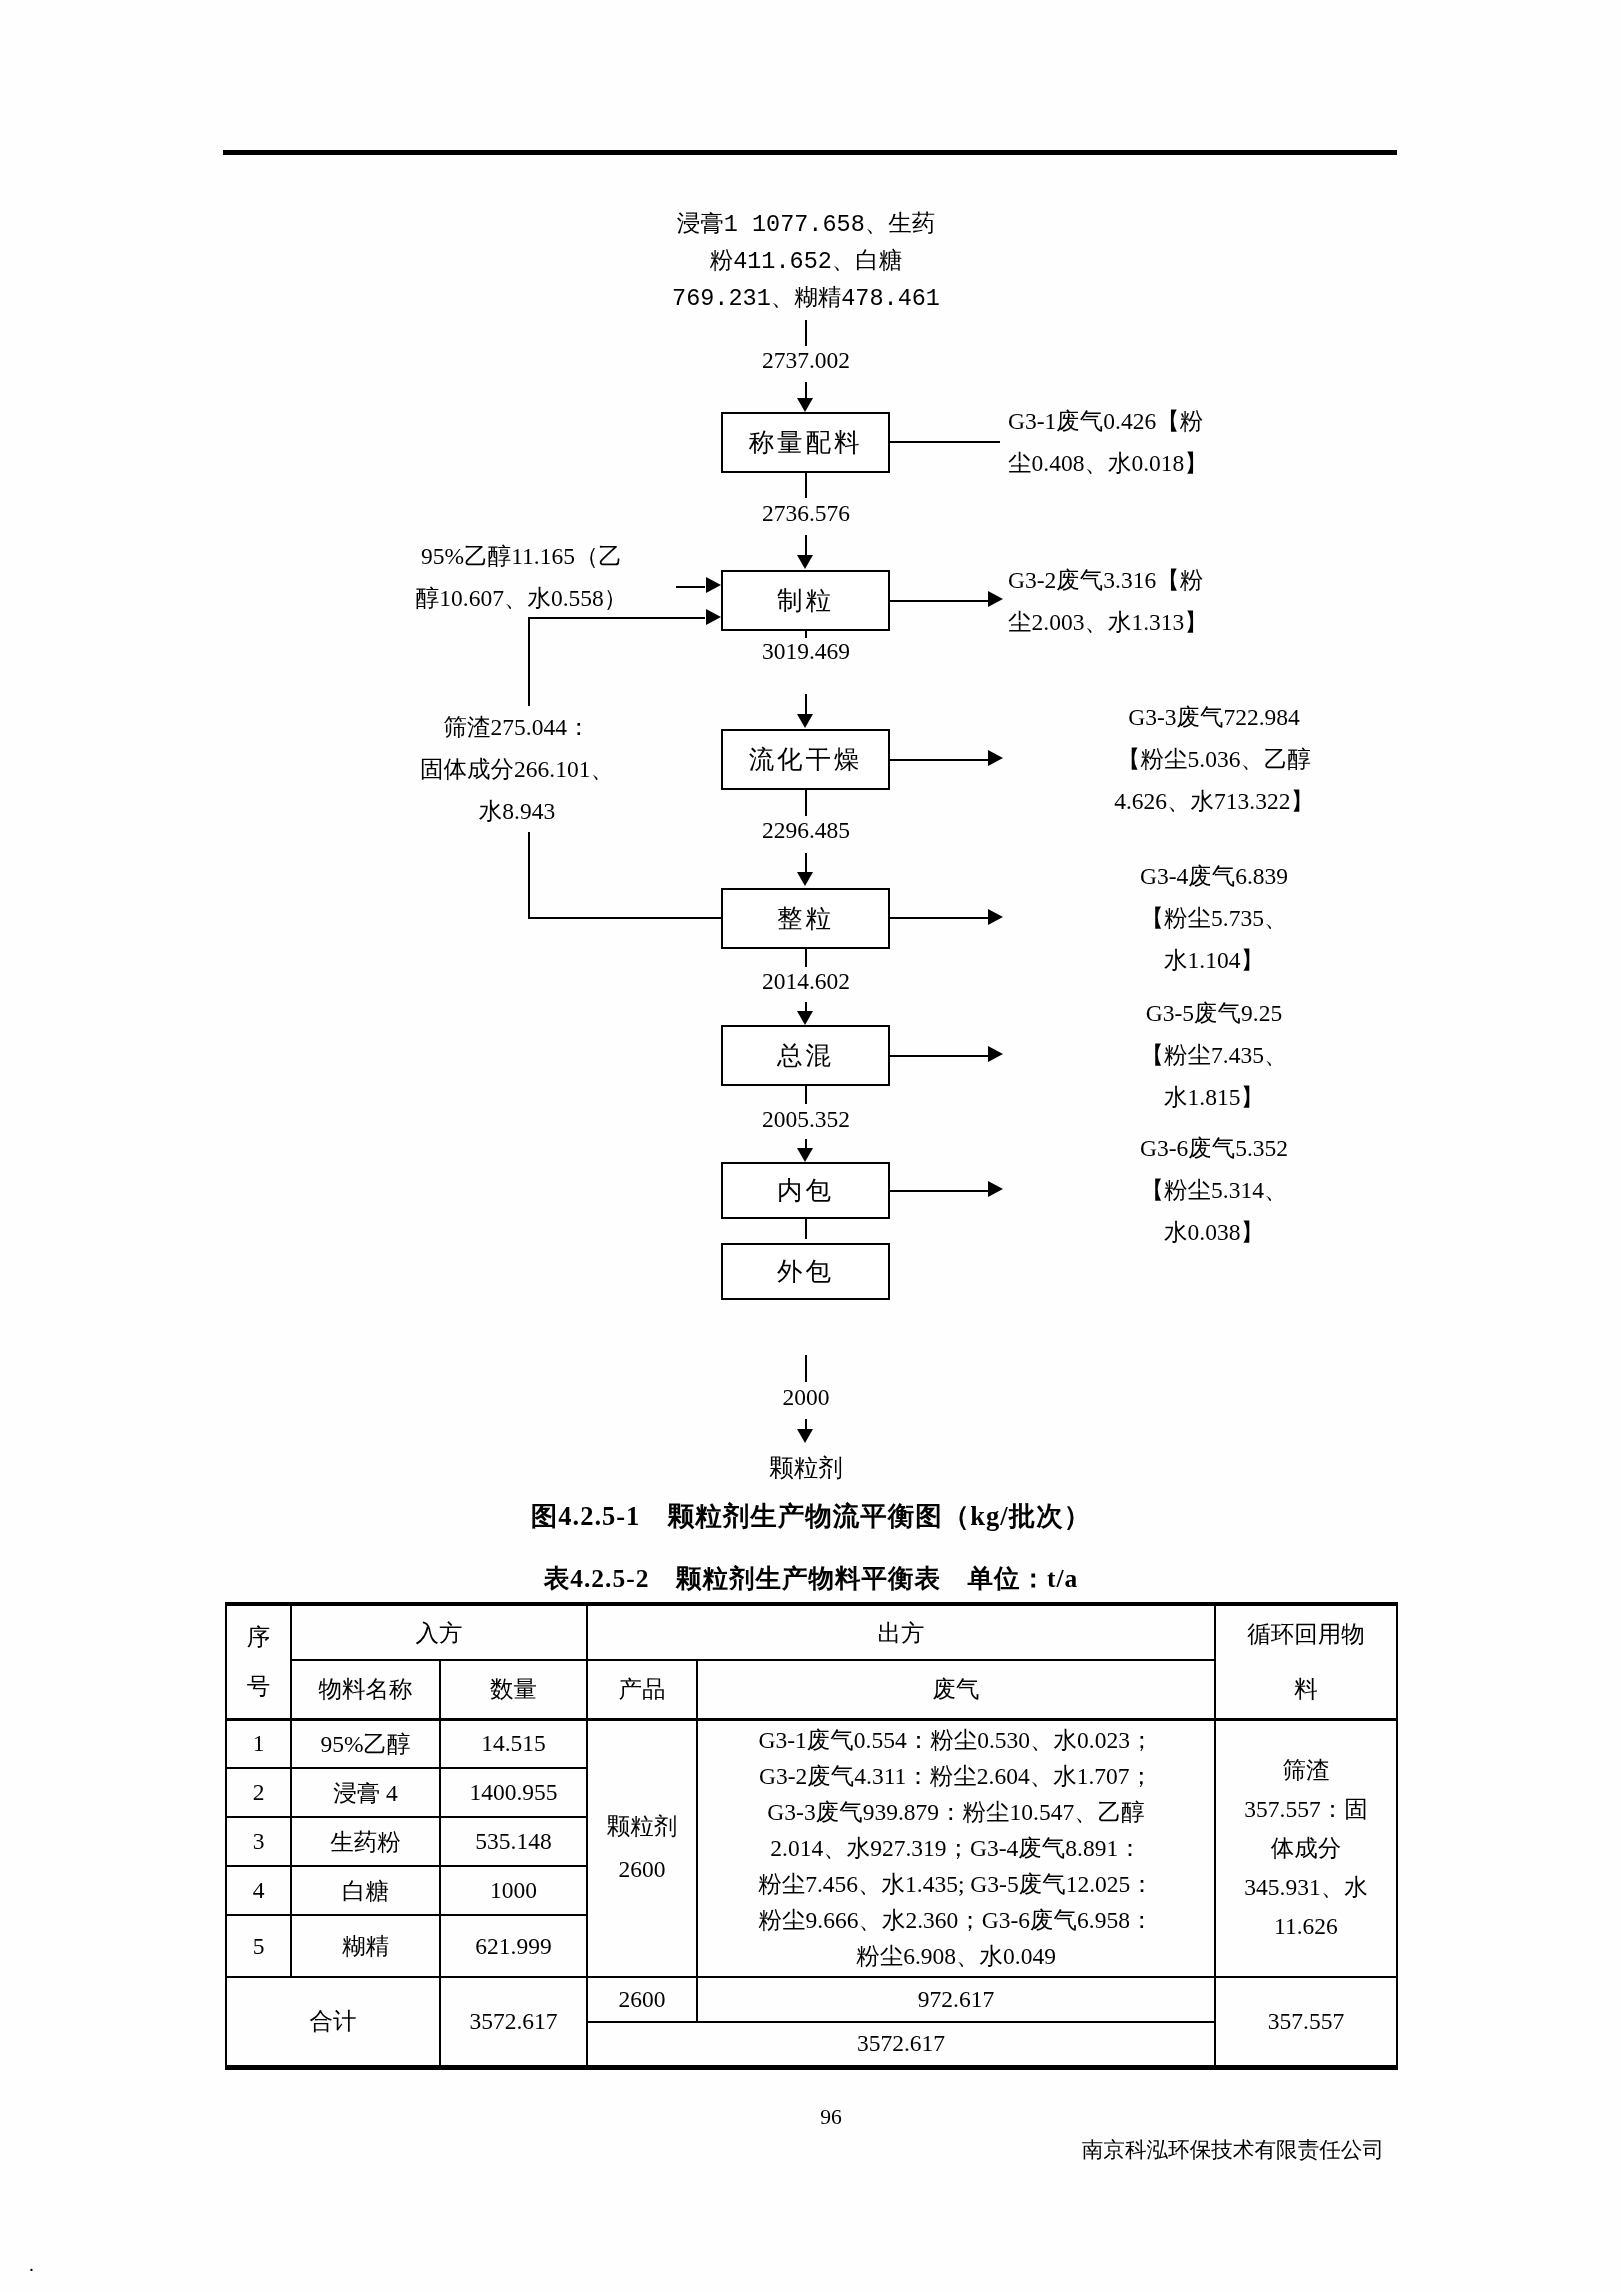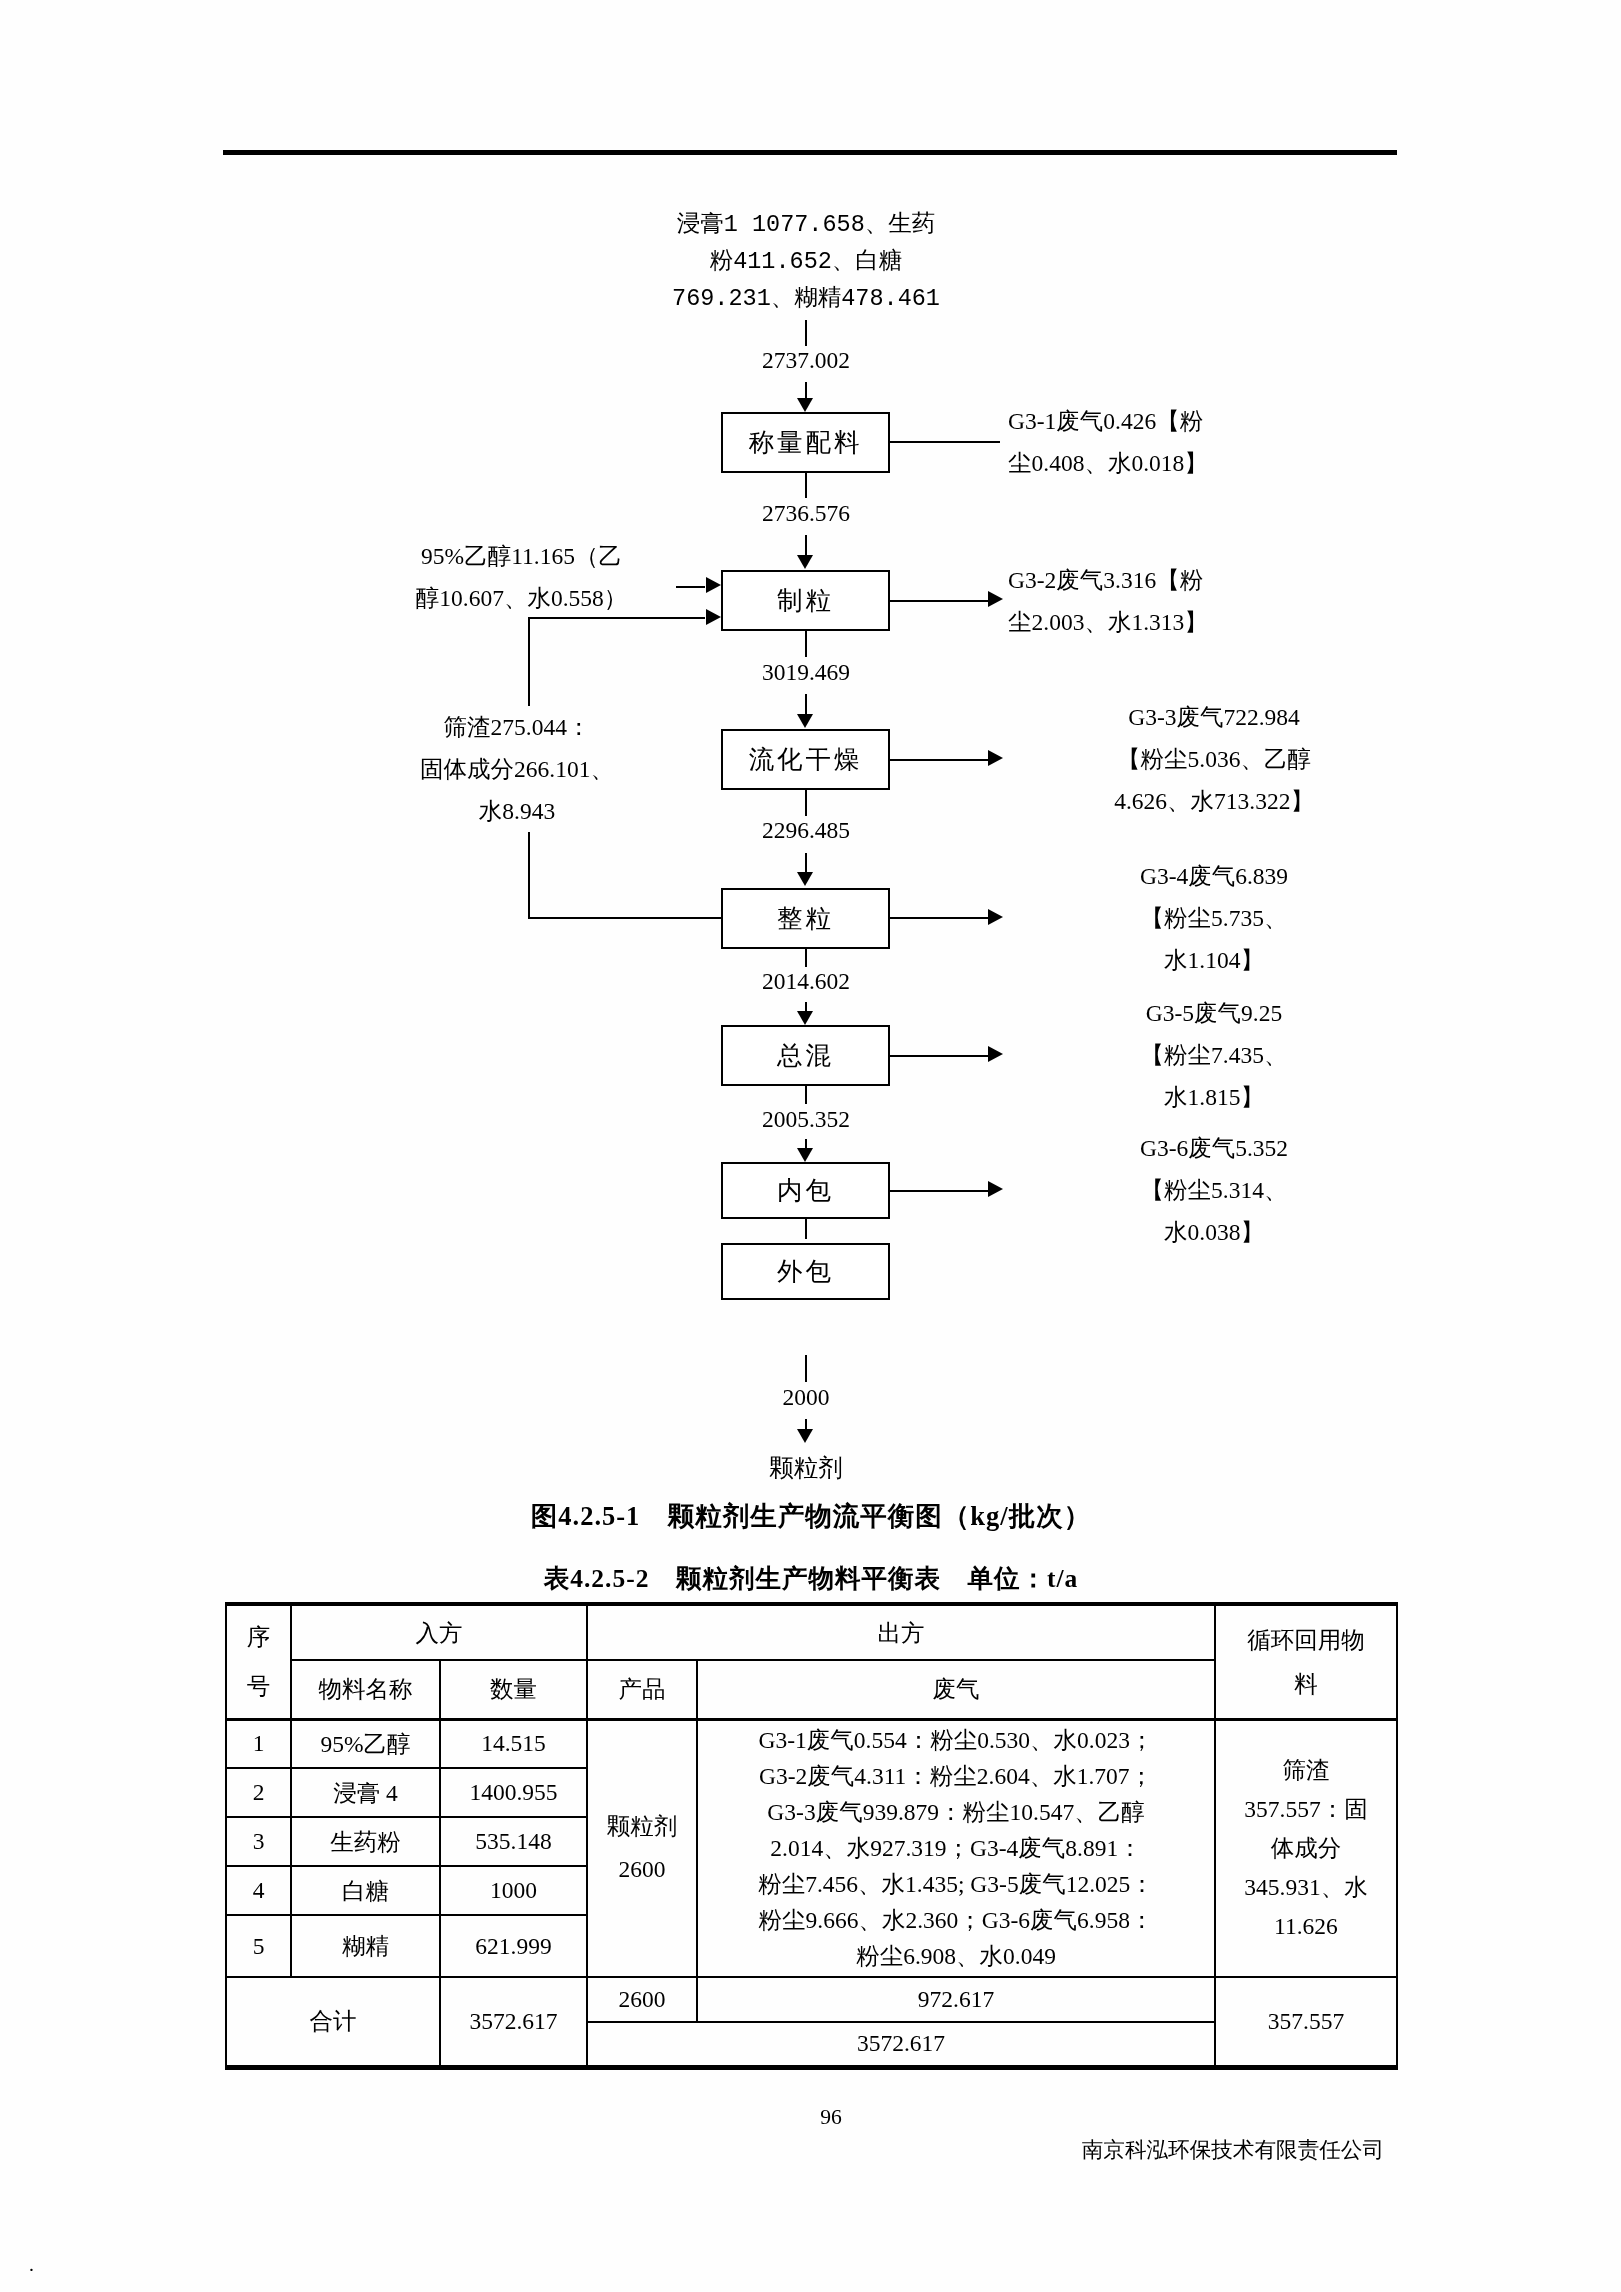--- a/index.html
+++ b/index.html
@@ -31,21 +31,21 @@
   table.bt{position:absolute;left:225px;top:1602px;width:1170px;border-collapse:collapse;
            table-layout:fixed;font-size:23.5px;border:2px solid #000;border-top:4.9px solid #000;
            border-bottom:5.9px solid #000;}
   table.bt td{border:2px solid #000;text-align:center;vertical-align:middle;padding:0 5.9px;}
   tr.h1{height:56px;} tr.h2{height:59px;} tr.r{height:49px;} tr.r5{height:62px;}
   tr.t1{height:45px;} tr.t2{height:45px;}
   td.hthick{border-bottom:3.9px solid #000 !important;}
   tr.t1 td{border-top:2.9px solid #000;}
   td.outtotal{border-top:2.9px solid #000;}
   td.serial2{line-height:49px;}
-  td.recyh{line-height:44px;}
+  td.recyh{line-height:55px;}
   td.prodcell{line-height:43px;}
   td.gascell{line-height:36px;font-size:23.5px;padding:0 3.9px;}
   td.recycell{line-height:39px;}
   .pnum{position:absolute;left:733px;top:2105px;width:196px;text-align:center;font-size:21.6px;}
   .fcomp{position:absolute;left:980px;top:2135px;width:404px;text-align:right;font-size:21.6px;}
   .corner{position:absolute;left:29px;top:2254px;font-size:19.6px;}
 </style>
 </head>
 <body>
 
@@ -88,21 +88,21 @@
 
     <div class="fbox" style="top:570px;height:61px">
       <span>制粒</span>
     </div>
     <div class="hline" style="left:890px;top:600px;width:98px"></div>
     <div class="arrowR" style="left:988px;top:591px"></div>
     <div class="gas pre" style="top:559px">G3-2废气3.316【粉
 尘2.003、水1.313】</div>
 
     <div class="vline" style="left:805px;top:631px;height:25.5px"></div>
-    <div class="num" style="top:659px">3019.469</div>
+    <div class="num" style="top:638px">3019.469</div>
     <div class="vline" style="left:805px;top:694px;height:19.6px"></div>
     <div class="arrowD" style="left:797px;top:714px"></div>
 
     <div class="fctext sieve pre">筛渣275.044：
 固体成分266.101、
 水8.943</div>
 
     <div class="fbox" style="top:729px;height:61px">
       <span>流化干燥</span>
     </div>

